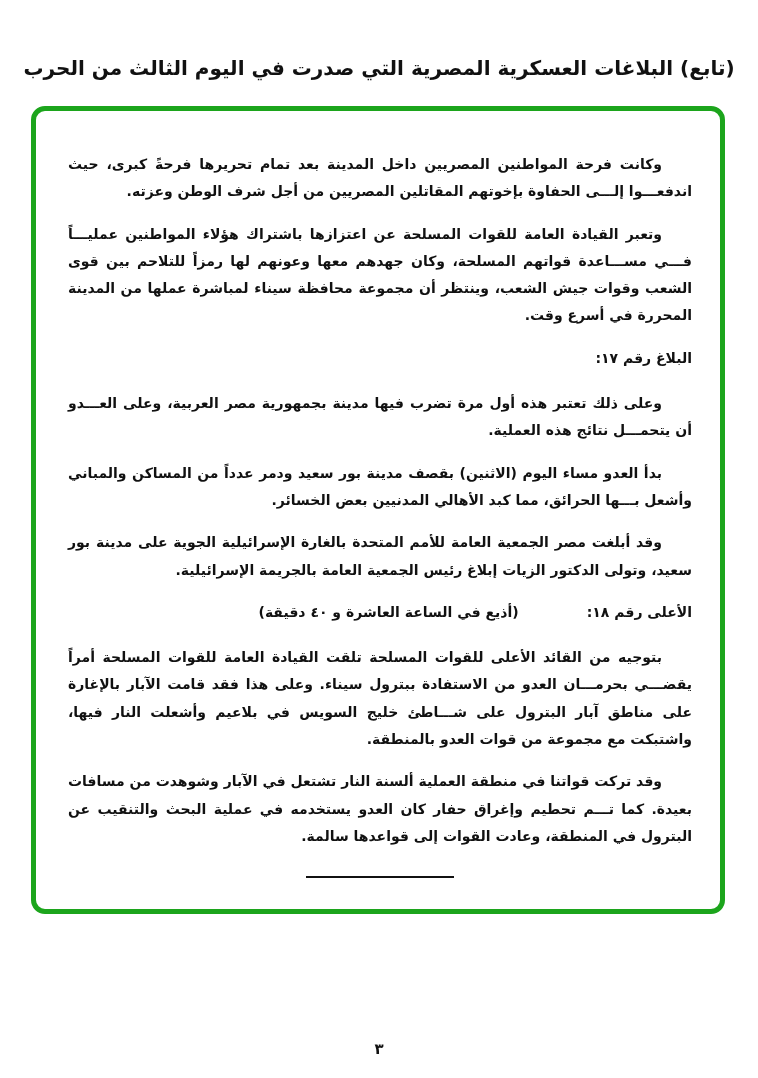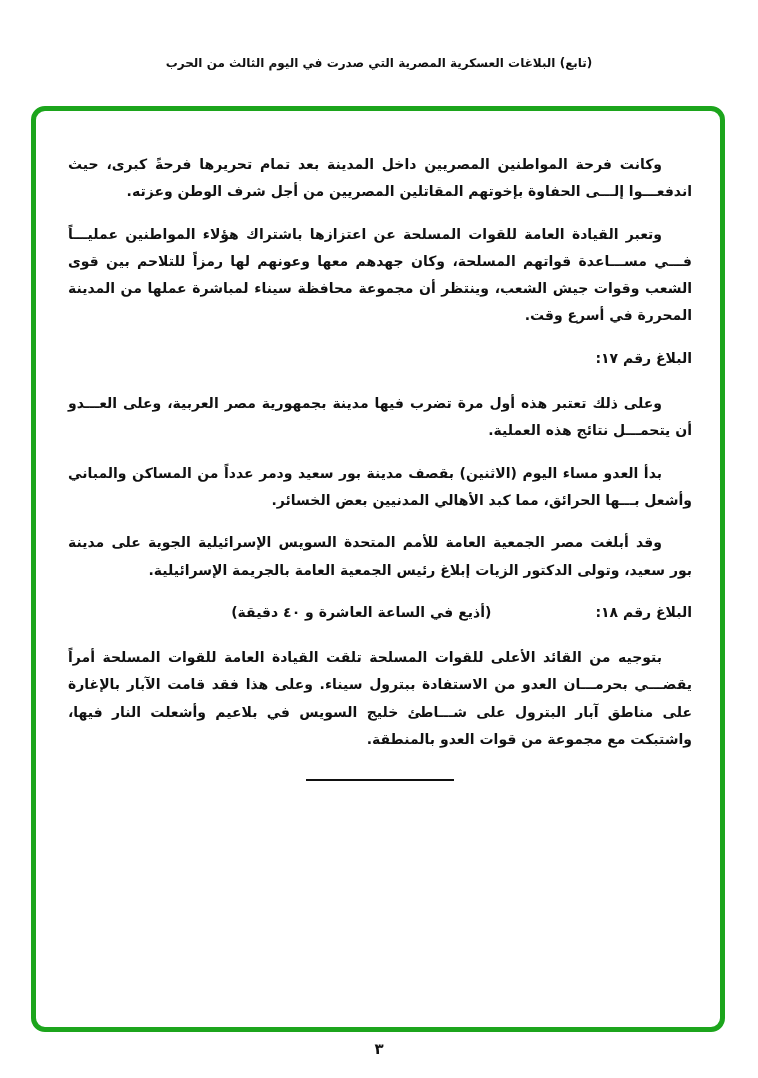--- a/index.html
+++ b/index.html
@@ -20,29 +20,29 @@
     inset: 0;
   }
   .title {
     position: absolute;
     top: 56px;
     left: 0;
     width: 100%;
     text-align: center;
     direction: rtl;
     font-weight: 700;
-    font-size: 12px;
+    font-size: 20px;
     letter-spacing: 0.2px;
   }
   .frame {
     position: absolute;
     left: 31px;
     top: 106px;
     width: 694px;
-    height: 926px;
+    height: 808px;
     box-sizing: border-box;
     border: 5px solid #1ca51c;
     border-radius: 14px;
     background: #ffffff;
   }
   .content {
     direction: rtl;
     text-align: justify;
     padding: 40px 28px 0 32px;
     font-weight: 700;
@@ -56,21 +56,20 @@
   .bulletin {
     display: flex;
     direction: rtl;
     align-items: baseline;
     gap: 68px;
     margin: 4px 0 18px 0;
     font-weight: 700;
   }
   .b-label {
     white-space: nowrap;
-    margin-left: 36px;
   }
   .b-time {
     white-space: nowrap;
   }
   .divider {
     width: 148px;
     border-top: 2.5px solid #111111;
     margin: 26px auto 0 auto;
   }
   .page-number {
@@ -98,29 +97,30 @@
       <p class="para">وتعبر القيادة العامة للقوات المسلحة عن اعتزازها باشتراك هؤلاء المواطنين عمليـــاً فـــي مســـاعدة قواتهم المسلحة، وكان جهدهم معها وعونهم لها رمزاً للتلاحم بين قوى الشعب وقوات جيش الشعب، وينتظر أن مجموعة محافظة سيناء لمباشرة عملها من المدينة المحررة في أسرع وقت.</p>
 
       <div class="bulletin">
         <span class="b-label">البلاغ رقم ١٧:</span>
       </div>
 
       <p class="para">وعلى ذلك تعتبر هذه أول مرة تضرب فيها مدينة بجمهورية مصر العربية، وعلى العـــدو أن يتحمـــل نتائج هذه العملية.</p>
 
       <p class="para">بدأ العدو مساء اليوم (الاثنين) بقصف مدينة بور سعيد ودمر عدداً من المساكن والمباني وأشعل بـــها الحرائق، مما كبد الأهالي المدنيين بعض الخسائر.</p>
 
-      <p class="para">وقد أبلغت مصر الجمعية العامة للأمم المتحدة السويس الإسرائيلية الجوية على مدينة بور سعيد، وتولى الدكتور الزيات إبلاغ رئيس الجمعية العامة بالجريمة الإسرائيلية.</p>
+      <p class="para">وقد أبلغت مصر الجمعية العامة للأمم المتحدة بالغارة الإسرائيلية الجوية على مدينة بور سعيد، وتولى الدكتور الزيات إبلاغ رئيس الجمعية العامة بالجريمة الإسرائيلية.</p>
 
       <div class="bulletin">
-        <span class="b-label">البلاغ رقم ١٨:</span>
+        <span class="b-label">الأعلى رقم ١٨:</span>
         <span class="b-time">(أذيع في الساعة العاشرة و ٤٠ دقيقة)</span>
       </div>
 
       <p class="para">بتوجيه من القائد الأعلى للقوات المسلحة تلقت القيادة العامة للقوات المسلحة أمراً يقضـــي بحرمـــان العدو من الاستفادة ببترول سيناء. وعلى هذا فقد قامت الآبار بالإغارة على مناطق آبار البترول على شـــاطئ خليج السويس في بلاعيم وأشعلت النار فيها، واشتبكت مع مجموعة من قوات العدو بالمنطقة.</p>
 
+      <p class="para">وقد تركت قواتنا في منطقة العملية ألسنة النار تشتعل في الآبار وشوهدت من مسافات بعيدة. كما تـــم تحطيم وإغراق حفار كان العدو يستخدمه في عملية البحث والتنقيب عن البترول في المنطقة، وعادت القوات إلى قواعدها سالمة.</p>
 
       <div class="divider"></div>
 
     </div>
   </div>
 
   <div class="page-number">٣</div>
 
 </div>
 

